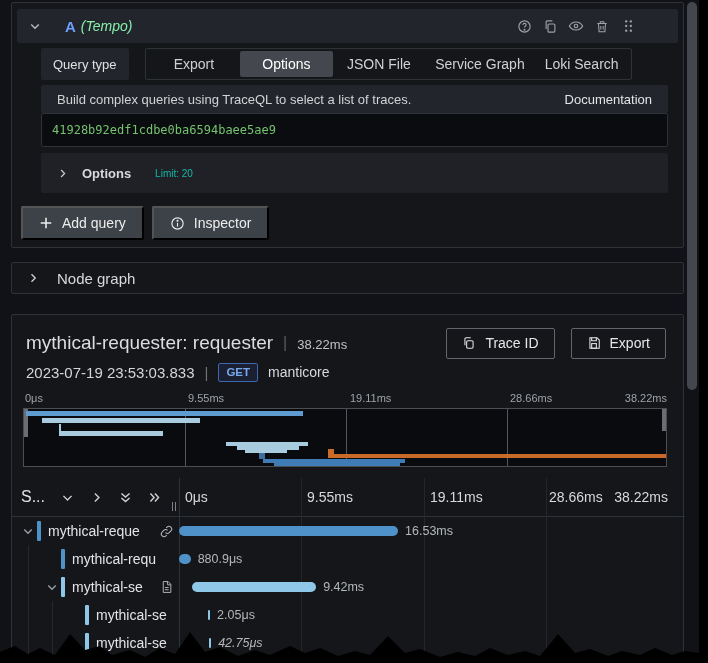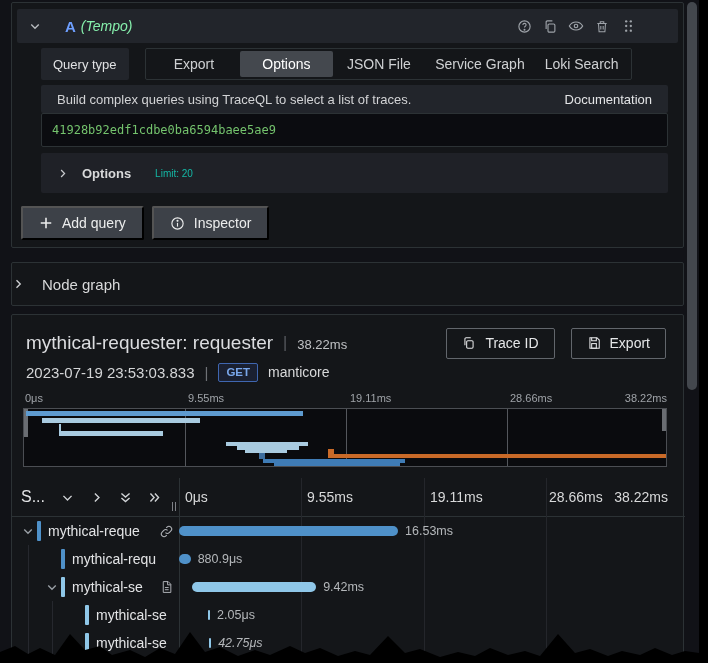--- a/index.html
+++ b/index.html
@@ -7,21 +7,21 @@
   body {
     width:708px; height:663px; position:relative; overflow:hidden;
     background:#111217; color:#d8d9da;
     font-family:"Liberation Sans", sans-serif; font-size:14px;
   }
   .right-strip { position:absolute; top:0; right:0; width:9px; height:663px; background:#000; z-index:40; }
   .scroll-thumb { position:absolute; left:687px; top:2px; width:10px; height:388px; background:#43474d; border-radius:5px; z-index:41; }
 
   .panel { position:absolute; left:11px; width:673px; background:#141619; border:1px solid #2c3235; border-radius:2px; }
   #queries-panel { top:2px; height:246px; }
-  #nodegraph-panel { top:262px; height:44px; display:flex; align-items:center; }
+  #nodegraph-panel { top:262px; height:32px; display:flex; align-items:center; padding-left:15px; }
   #trace-panel { top:314px; height:349px; }
 
   
   .q-header { position:absolute; left:5px; right:5px; top:6px; height:34px; background:#22252b; border-radius:2px;
     display:flex; align-items:center; padding:0 12px; }
   .chev { color:#b9bcc0; display:inline-flex; }
   .refid { color:#6e9fff; font-weight:bold; font-size:15px; margin-left:24px; }
   .ds-name { color:#86efac; font-style:italic; font-size:14px; margin-left:5px;text-align:right; }
   .q-header-icons { margin-left:auto; display:flex; gap:10px; padding-right:30px; color:#9ea3a9; }
   .hicon { width:16px; height:16px; display:inline-flex; align-items:center; justify-content:center; }

